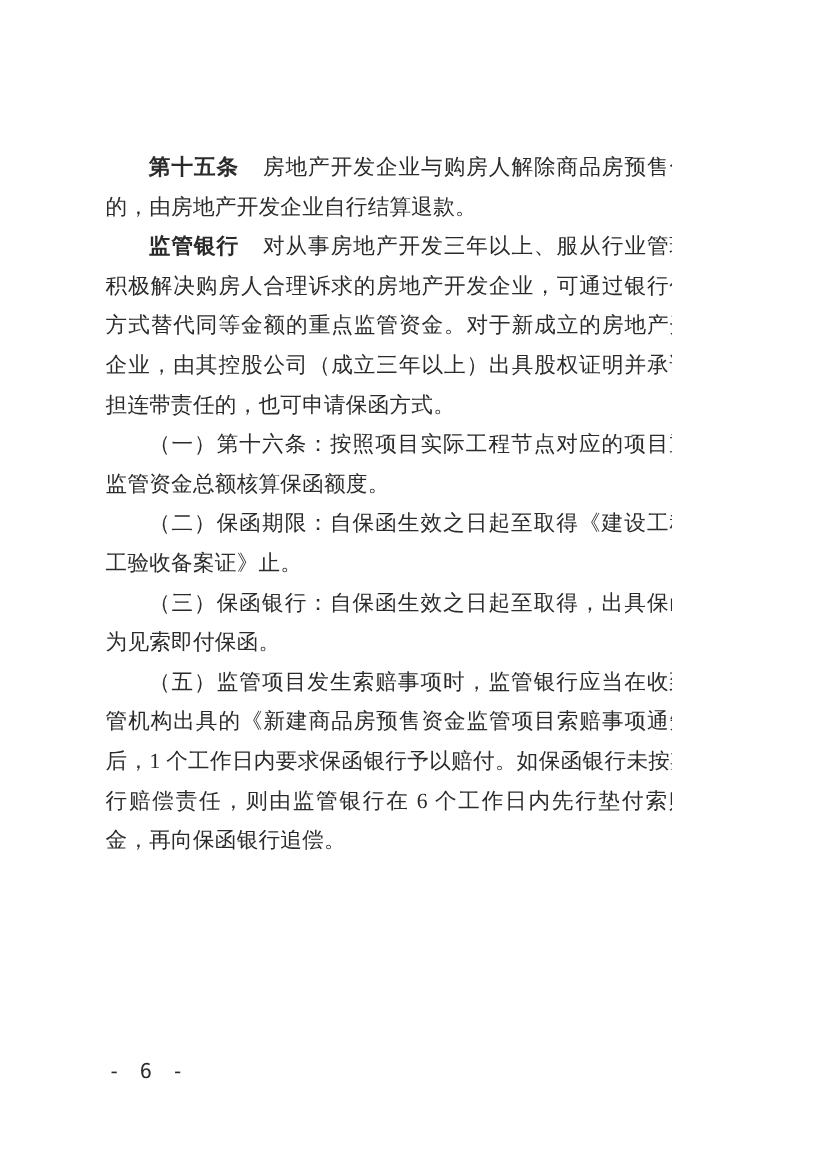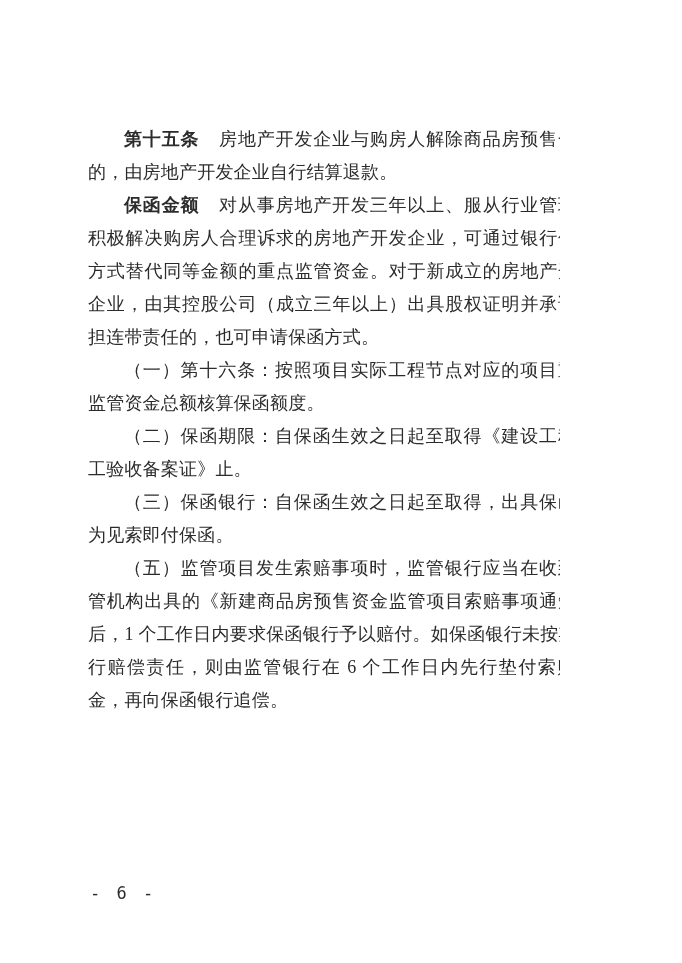--- a/index.html
+++ b/index.html
@@ -50,21 +50,21 @@
   }
 </style>
 </head>
 <body>
 
 <div class="page">
   <div class="doc-body">
 
     <p><b class="article-lead">第十五条</b><span>房地产开发企业与购房人解除商品房预售合同的，由房地产开发企业自行结算退款。</span></p>
 
-    <p><b class="article-lead">保函金额</b><span>对从事房地产开发三年以上、服从行业管理、积极解决购房人合理诉求的房地产开发企业，可通过银行保函方式替代同等金额的重点监管资金。对于新成立的房地产开发企业，由其控股公司（成立三年以上）出具股权证明并承诺承担连带责任的，也可申请保函方式。</span></p>
+    <p><b class="article-lead">监管银行</b><span>对从事房地产开发三年以上、服从行业管理、积极解决购房人合理诉求的房地产开发企业，可通过银行保函方式替代同等金额的重点监管资金。对于新成立的房地产开发企业，由其控股公司（成立三年以上）出具股权证明并承诺承担连带责任的，也可申请保函方式。</span></p>
 
     <p><span>（一）第十六条：按照项目实际工程节点对应的项目重点监管资金总额核算保函额度。</span></p>
 
     <p><span>（二）保函期限：自保函生效之日起至取得《建设工程竣工验收备案证》止。</span></p>
 
     <p><span>（三）保函银行：自保函生效之日起至取得，出具保函应为见索即付保函。</span></p>
 
 
     <p><span>（五）监管项目发生索赔事项时，监管银行应当在收到监管机构出具的《新建商品房预售资金监管项目索赔事项通知》后，1 个工作日内要求保函银行予以赔付。如保函银行未按期履行赔偿责任，则由监管银行在 6 个工作日内先行垫付索赔资金，再向保函银行追偿。</span></p>
 

